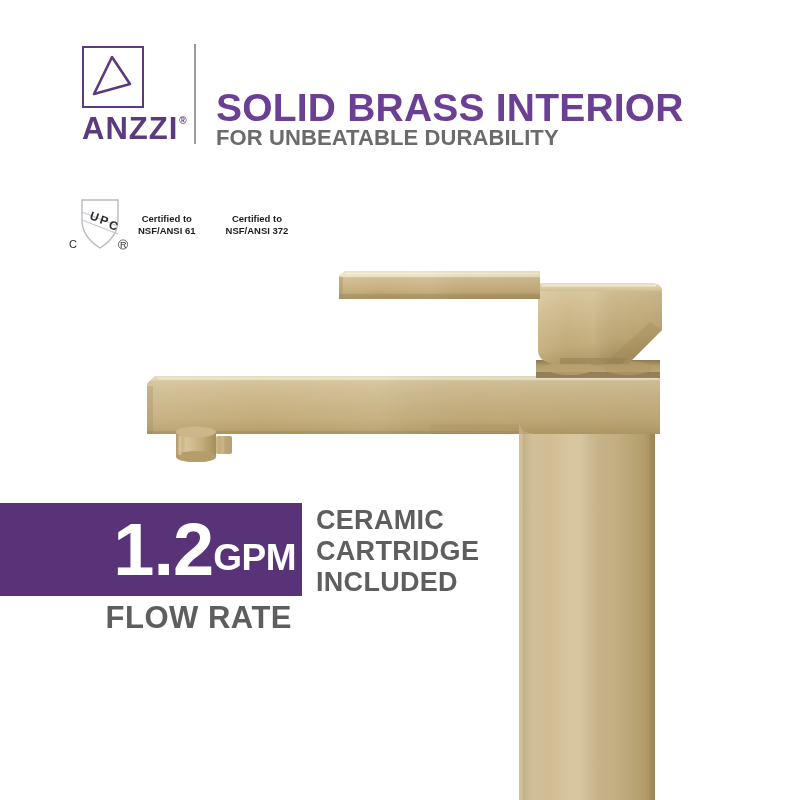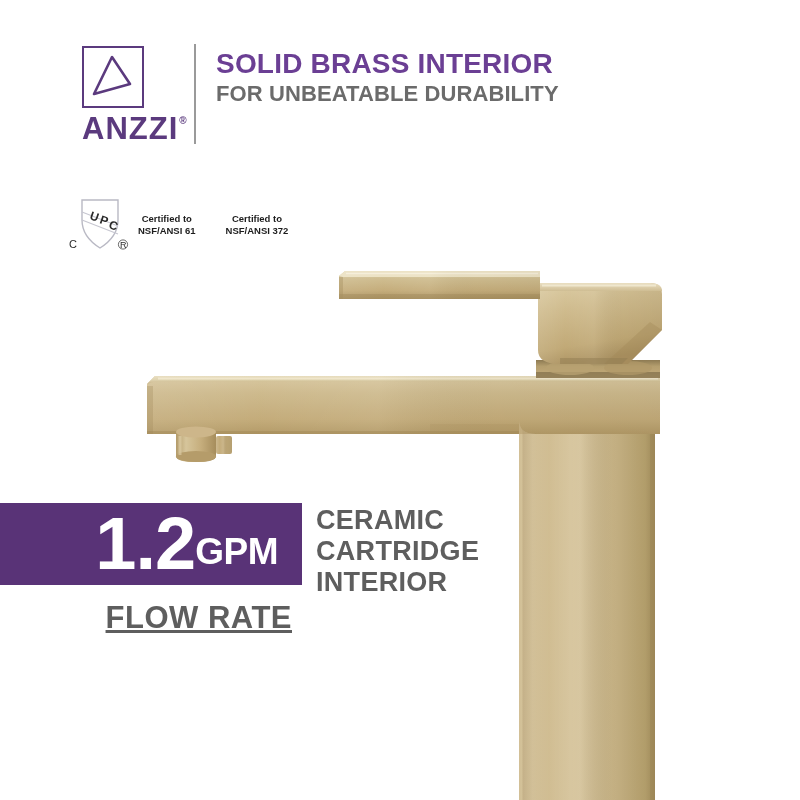--- a/index.html
+++ b/index.html
@@ -66,25 +66,26 @@
     background: #9a9a9a;
     margin-left: 16px;
     margin-right: 20px;
     height: 100px;
   }
   #header-text {
     padding-top: 3px;
   }
   .headline {
     color: #6b3f94;
-    font-size: 28px;
+    font-size: 39px;
     font-weight: bold;
     letter-spacing: 0.2px;
     line-height: 34px;
     white-space: nowrap;
+    margin-top: 44px;
   }
   .subline {
     color: #6b6b6b;
     font-size: 22px;
     font-weight: bold;
     letter-spacing: 0.1px;
     line-height: 26px;
     white-space: nowrap;
   }
 
@@ -121,27 +122,27 @@
     height: 800px;
     pointer-events: none;
   }
 
   
   #gpm-banner {
     position: absolute;
     left: 0;
     top: 503px;
     width: 302px;
-    height: 82px;
+    height: 93px;
     background: #593377;
     display: flex;
     align-items: center;
     justify-content: flex-end;
     box-sizing: border-box;
-    padding-right: 24px;
+    padding-right: 6px;
   }
   #gpm-value {
     color: #ffffff;
     font-size: 74px;
     font-weight: bold;
     line-height: 74px;
     letter-spacing: -1px;
   }
   #gpm-unit {
     color: #ffffff;
@@ -155,21 +156,20 @@
   #flow-rate-label {
     position: absolute;
     left: 0;
     top: 600px;
     width: 292px;
     text-align: right;
     color: #5e5e5e;
     font-size: 31px;
     font-weight: bold;
     letter-spacing: 0.5px;
-    text-decoration: underline;
   }
 
   
   #ceramic-text {
     position: absolute;
     left: 316px;
     top: 505px;
     color: #5e5e5e;
     font-size: 27px;
     font-weight: bold;
@@ -386,16 +386,16 @@
   <div id="gpm-banner">
     <span id="gpm-value">1.2</span>
     <span id="gpm-unit">GPM</span>
   </div>
 
   <div id="flow-rate-label">FLOW RATE</div>
 
   <div id="ceramic-text">
     <div>CERAMIC</div>
     <div>CARTRIDGE</div>
-    <div>INTERIOR</div>
+    <div>INCLUDED</div>
   </div>
 
 </div>
 
 </body></html>

